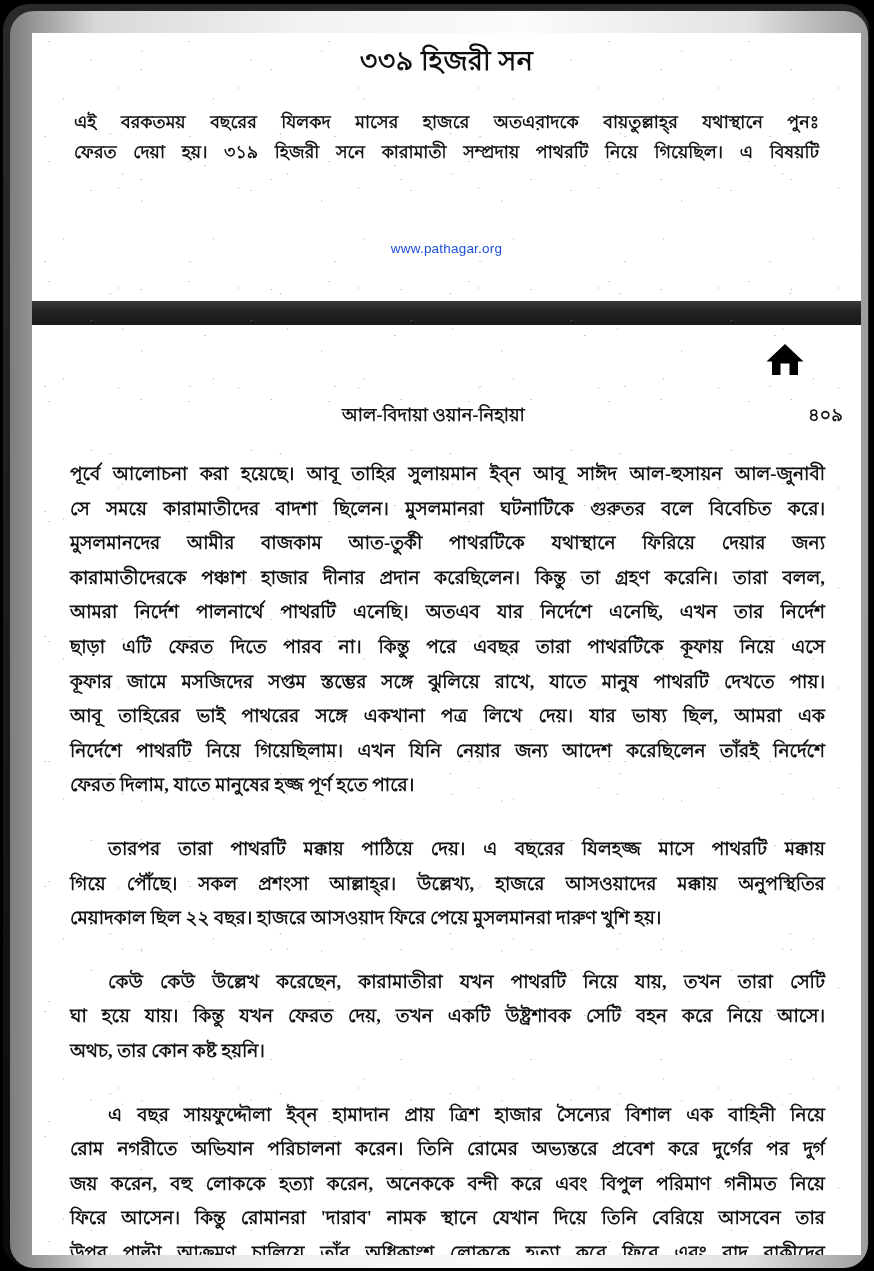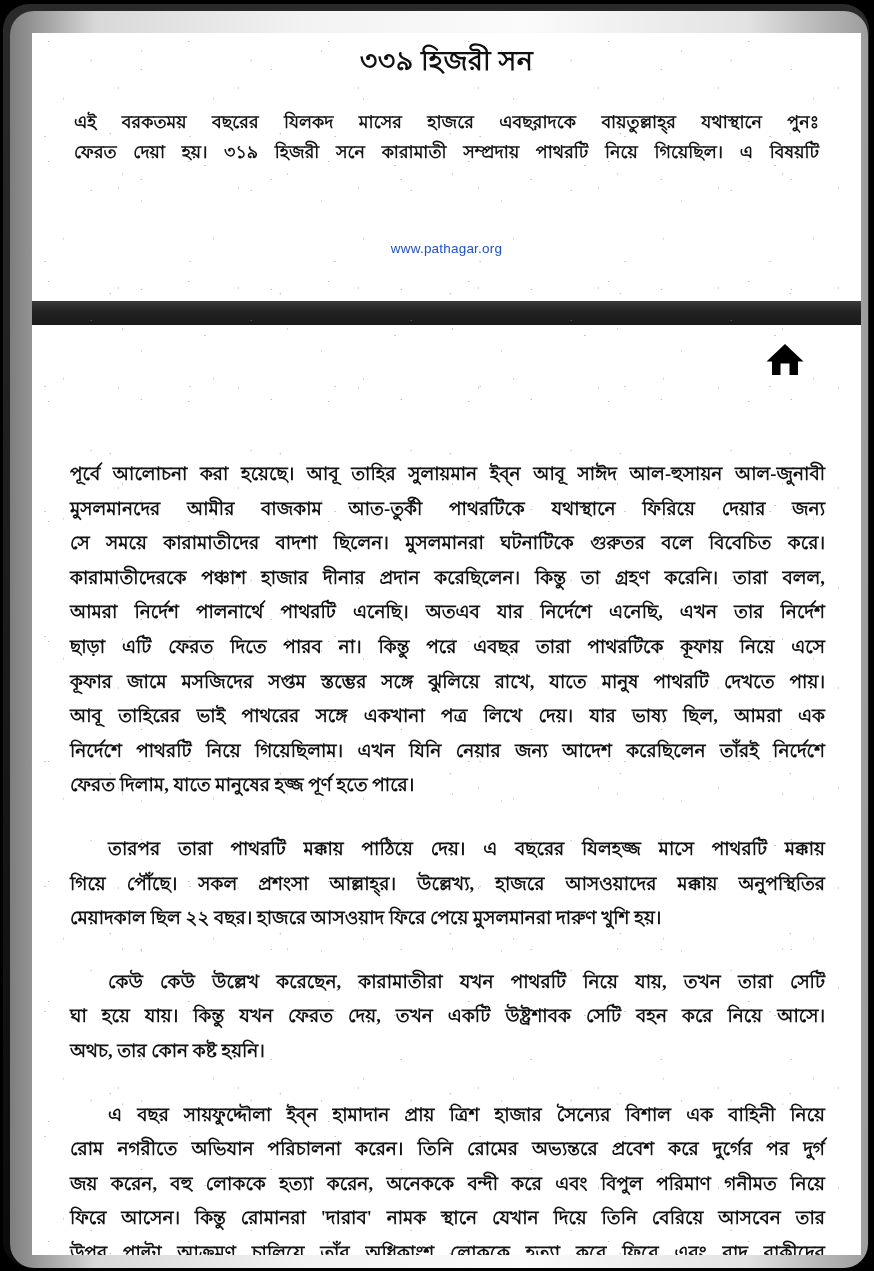--- a/index.html
+++ b/index.html
@@ -211,45 +211,49 @@
 <div class="viewer-frame">
   <div class="bezel-outer">
     <div class="bezel-inner">
 
       <div class="page">
 
         <div class="top-section">
           <div class="chapter-title">৩৩৯ হিজরী সন</div>
 
           <div class="top-body">
-            <span class="ln">এই বরকতময় বছরের যিলকদ মাসের হাজরে এবছর়াদকে বায়তুল্লাহ্‌র যথাস্থানে পুনঃ</span>
+            <span class="ln">এই বরকতময় বছরের যিলকদ মাসের হাজরে অতএব়াদকে বায়তুল্লাহ্‌র যথাস্থানে পুনঃ</span>
             <span class="ln">ফেরত দেয়া হয়। ৩১৯ হিজরী সনে কারামাতী সম্প্রদায় পাথরটি নিয়ে গিয়েছিল। এ বিষয়টি</span>
           </div>
 
           <div class="watermark">www.pathagar.org</div>
         </div>
 
         <div class="dark-band"></div>
 
         <div class="toolbar">
           <div class="home-button" title="Home">
             <span>
               <svg width="40" height="36" viewBox="0 0 40 36" aria-hidden="true">
                 <path d="M20 2 L38.5 19.5 L33 19.5 L33 33 L24.5 33 L24.5 21.5 L15.5 21.5 L15.5 33 L7 33 L7 19.5 L1.5 19.5 Z" fill="#000000"></path>
               </svg>
             </span>
           </div>
         </div>
 
+        <div class="running-head">
+          <span class="rh-title">আল-বিদায়া ওয়ান-নিহায়া</span>
+          <span class="rh-page">৪০৯</span>
+        </div>
 
         <div class="main-body" id="main-body">
             <div class="para">
               <span class="ln">পূর্বে আলোচনা করা হয়েছে। আবূ তাহির সুলায়মান ইব্‌ন আবূ সাঈদ আল-হুসায়ন আল-জুনাবী</span>
+              <span class="ln">সে সময়ে কারামাতীদের বাদশা ছিলেন। মুসলমানরা ঘটনাটিকে গুরুতর বলে বিবেচিত করে।</span>
               <span class="ln">মুসলমানদের আমীর বাজকাম আত-তুর্কী পাথরটিকে যথাস্থানে ফিরিয়ে দেয়ার জন্য</span>
-              <span class="ln">সে সময়ে কারামাতীদের বাদশা ছিলেন। মুসলমানরা ঘটনাটিকে গুরুতর বলে বিবেচিত করে।</span>
               <span class="ln">কারামাতীদেরকে পঞ্চাশ হাজার দীনার প্রদান করেছিলেন। কিন্তু তা গ্রহণ করেনি। তারা বলল,</span>
               <span class="ln">আমরা নির্দেশ পালনার্থে পাথরটি এনেছি। অতএব যার নির্দেশে এনেছি, এখন তার নির্দেশ</span>
               <span class="ln">ছাড়া এটি ফেরত দিতে পারব না। কিন্তু পরে এবছর তারা পাথরটিকে কূফায় নিয়ে এসে</span>
               <span class="ln">কূফার জামে মসজিদের সপ্তম স্তম্ভের সঙ্গে ঝুলিয়ে রাখে, যাতে মানুষ পাথরটি দেখতে পায়।</span>
               <span class="ln">আবূ তাহিরের ভাই পাথরের সঙ্গে একখানা পত্র লিখে দেয়। যার ভাষ্য ছিল, আমরা এক</span>
               <span class="ln">নির্দেশে পাথরটি নিয়ে গিয়েছিলাম। এখন যিনি নেয়ার জন্য আদেশ করেছিলেন তাঁরই নির্দেশে</span>
               <span class="ln last">ফেরত দিলাম, যাতে মানুষের হজ্জ পূর্ণ হতে পারে।</span>
             </div>
             <div class="para-gap"></div>
             <div class="para">

